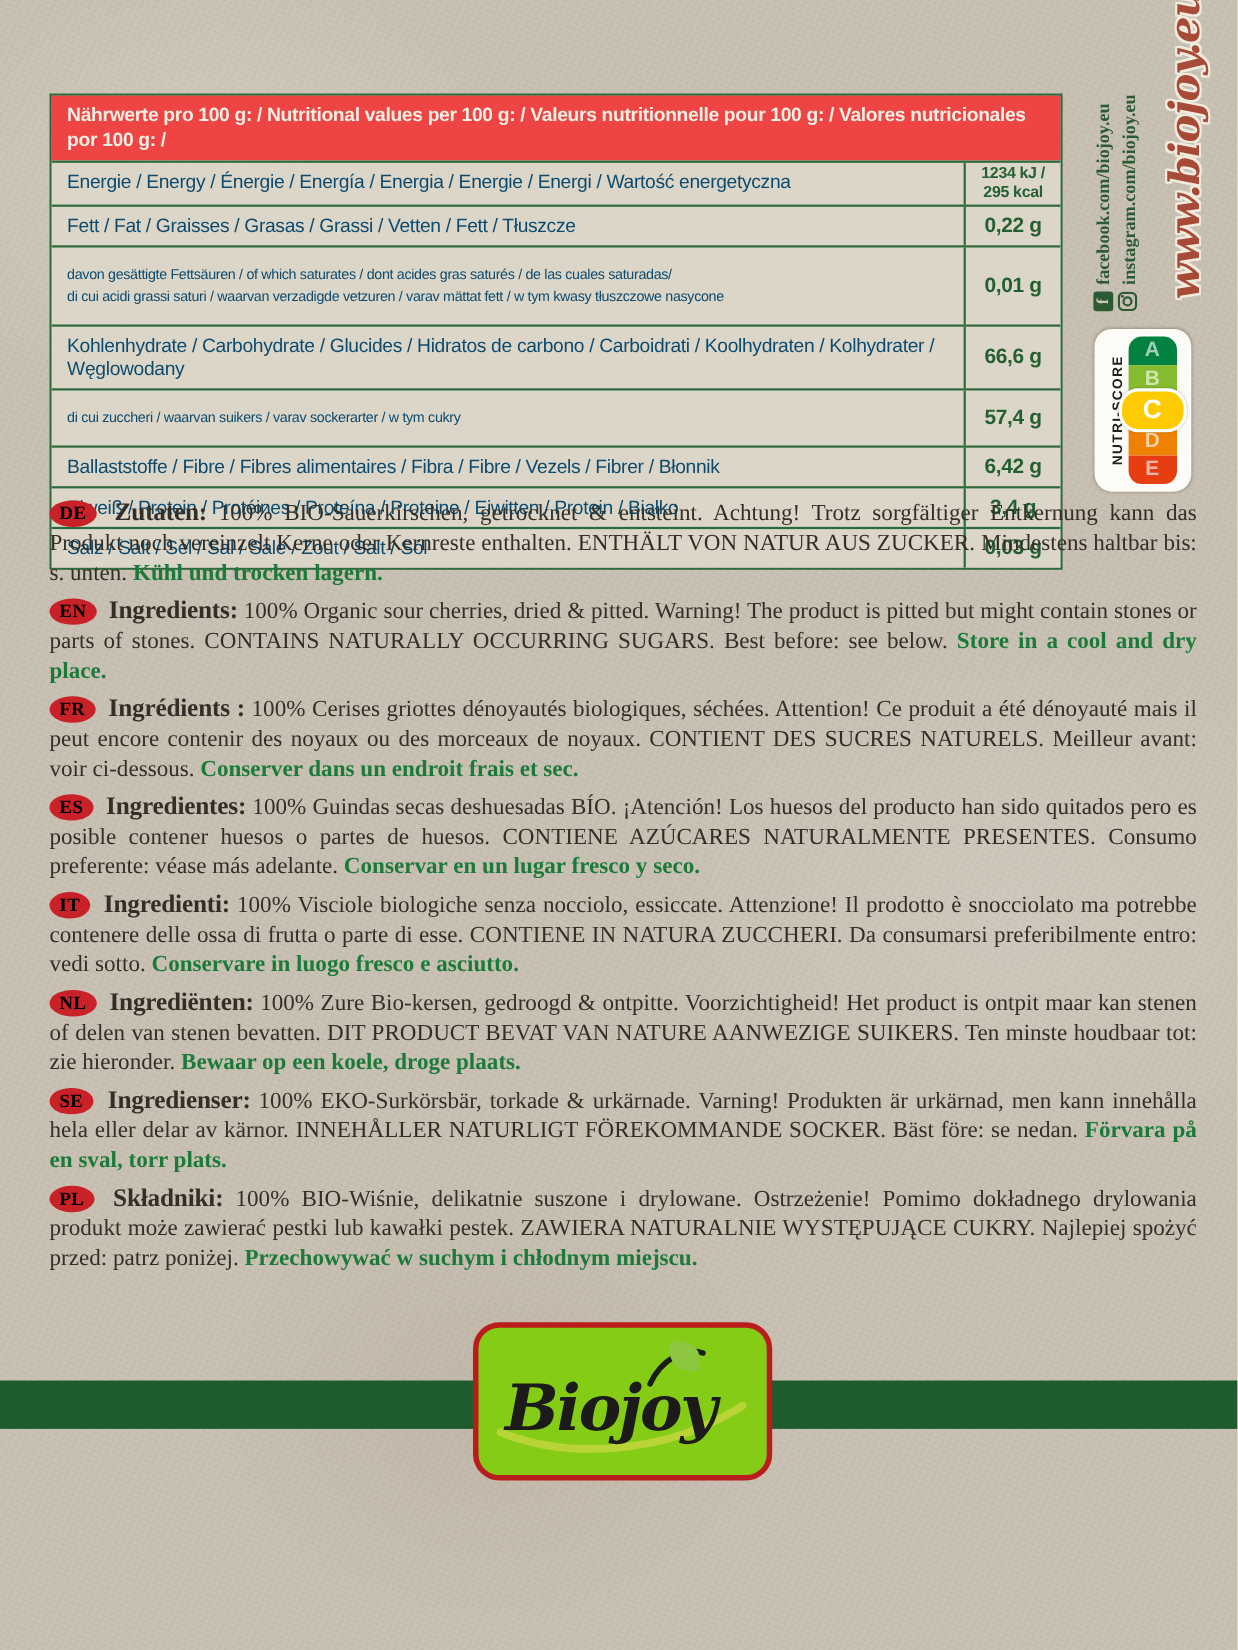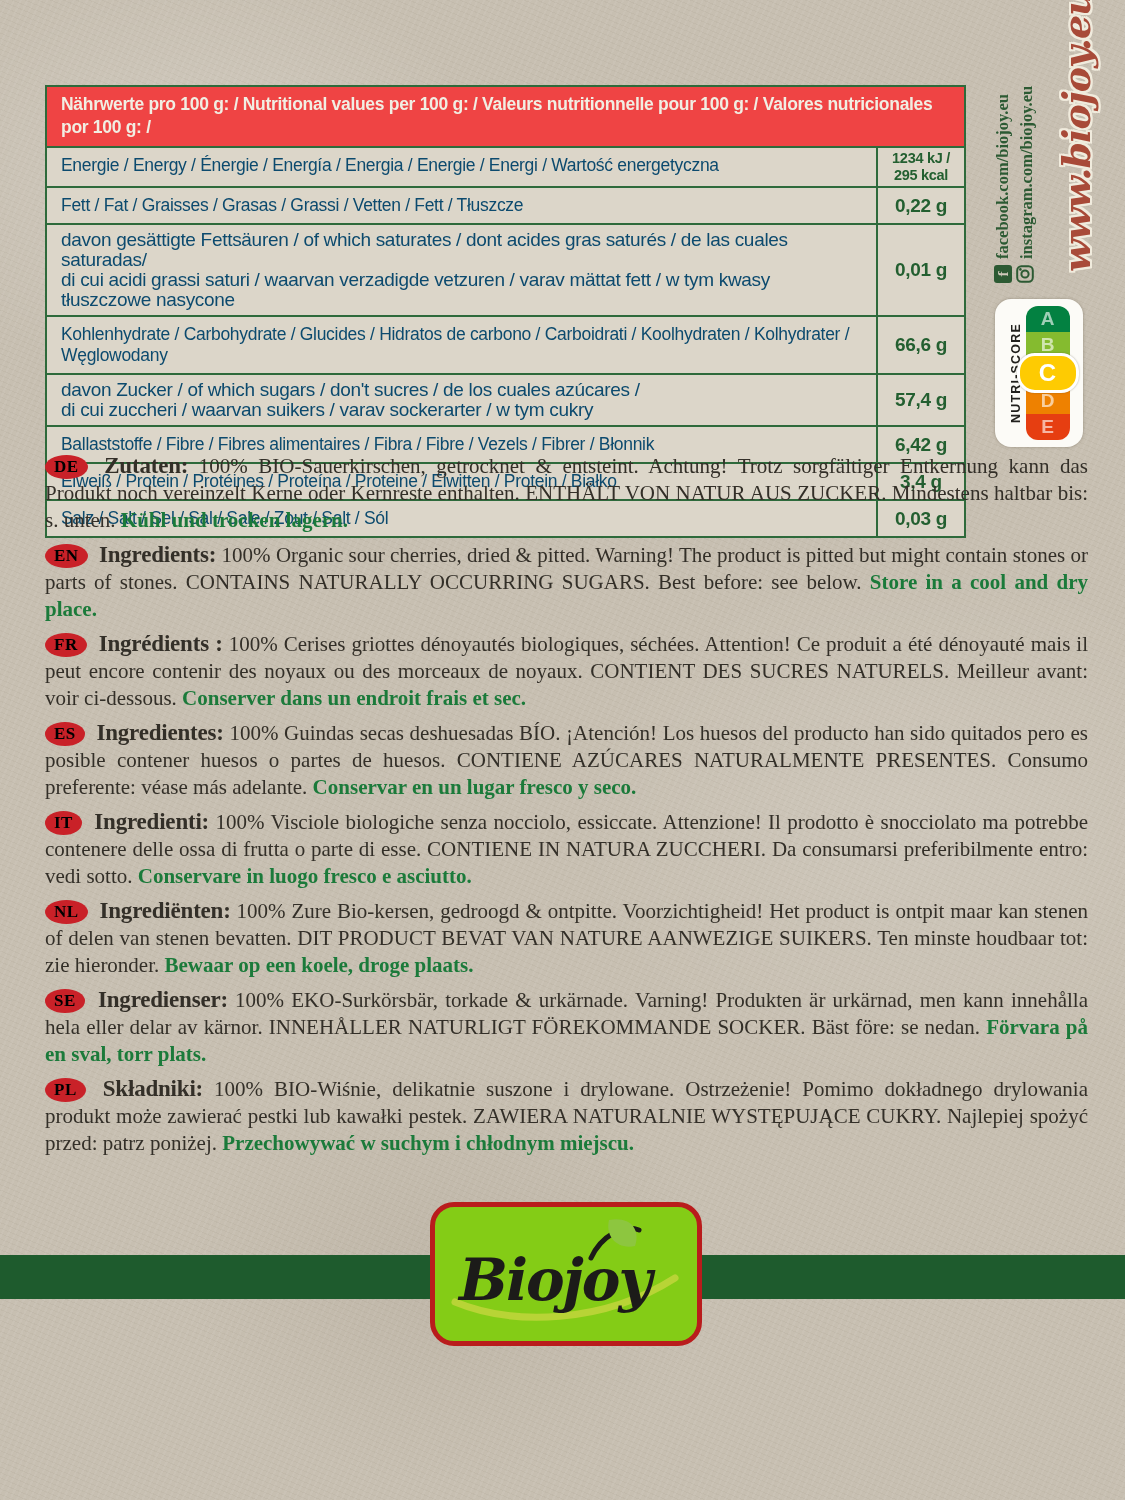--- a/index.html
+++ b/index.html
@@ -15,21 +15,21 @@
 
   
   .ntable{position:absolute;left:45px;top:85px;width:917px;border:2px solid #2e6a3b;
           font-family:"Liberation Sans",sans-serif;}
   .nhead{background:#ef4444;color:#f1eee3;font-weight:bold;font-size:17.5px;
          letter-spacing:-0.3px;line-height:23px;padding:6px 14px 7px;}
   .nhead span{display:block;}
   .trow{display:flex;border-top:2px solid #2e6a3b;background:#dcd6c9;}
   .tlabel{flex:1 1 auto;padding:7px 14px;font-size:17.5px;letter-spacing:-0.3px;
           color:#0c4a6e;display:flex;flex-direction:column;justify-content:flex-start;}
-  .trow.two .tlabel{font-size:19px;line-height:20px;padding:5px 14px;}
+  .trow.two .tlabel{font-size:13px;line-height:20px;padding:15px 14px;}
   .tlabel span{display:block;}
   .tvalue{flex:0 0 78px;border-left:2px solid #2e6a3b;display:flex;flex-direction:column;
           align-items:center;justify-content:center;color:#235f30;font-weight:bold;
           font-size:19px;letter-spacing:-0.3px;padding:2px 4px;text-align:center;}
   .tvalue .vsmall{font-size:14.5px;line-height:17px;display:block;}
 
   
   .rot{position:absolute;transform:rotate(-90deg);transform-origin:left top;
        display:flex;align-items:center;white-space:nowrap;}
   .social{font-family:"Liberation Serif",serif;font-weight:bold;font-size:16.5px;
@@ -120,21 +120,20 @@
     <div class="tlabel">
       <span>Kohlenhydrate / Carbohydrate / Glucides / Hidratos de carbono / Carboidrati / Koolhydraten / Kolhydrater / Węglowodany</span>
     </div>
     <div class="tvalue">
       <span>66,6 g</span>
     </div>
   </div>
 
   <div class="trow two">
     <div class="tlabel">
-      <span>davon Zucker / of which sugars / don't sucres / de los cuales azúcares /</span>
       <span>di cui zuccheri / waarvan suikers / varav sockerarter / w tym cukry</span>
     </div>
     <div class="tvalue">
       <span>57,4 g</span>
     </div>
   </div>
 
   <div class="trow">
     <div class="tlabel">
       <span>Ballaststoffe / Fibre / Fibres alimentaires / Fibra / Fibre / Vezels / Fibrer / Błonnik</span>

